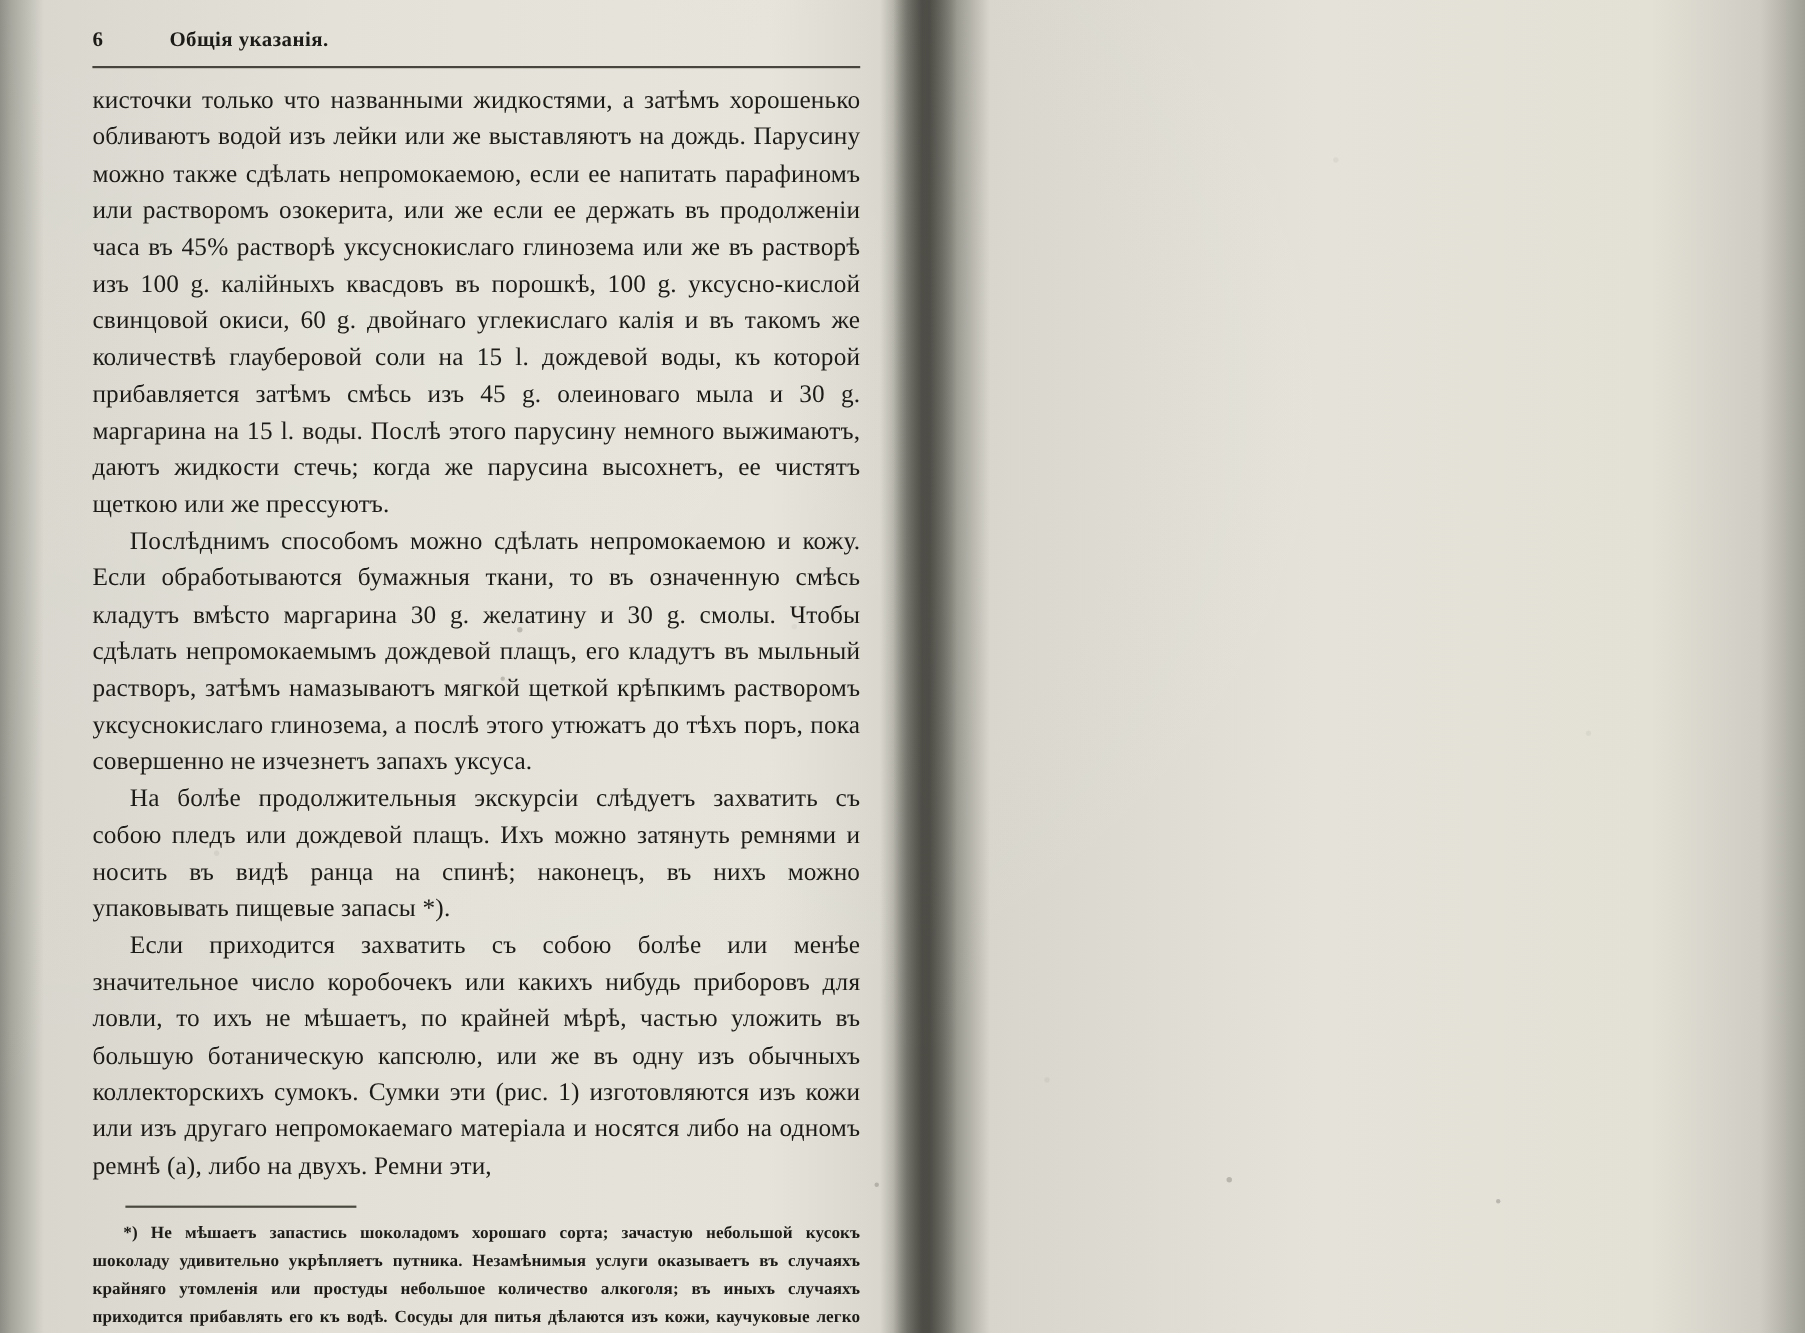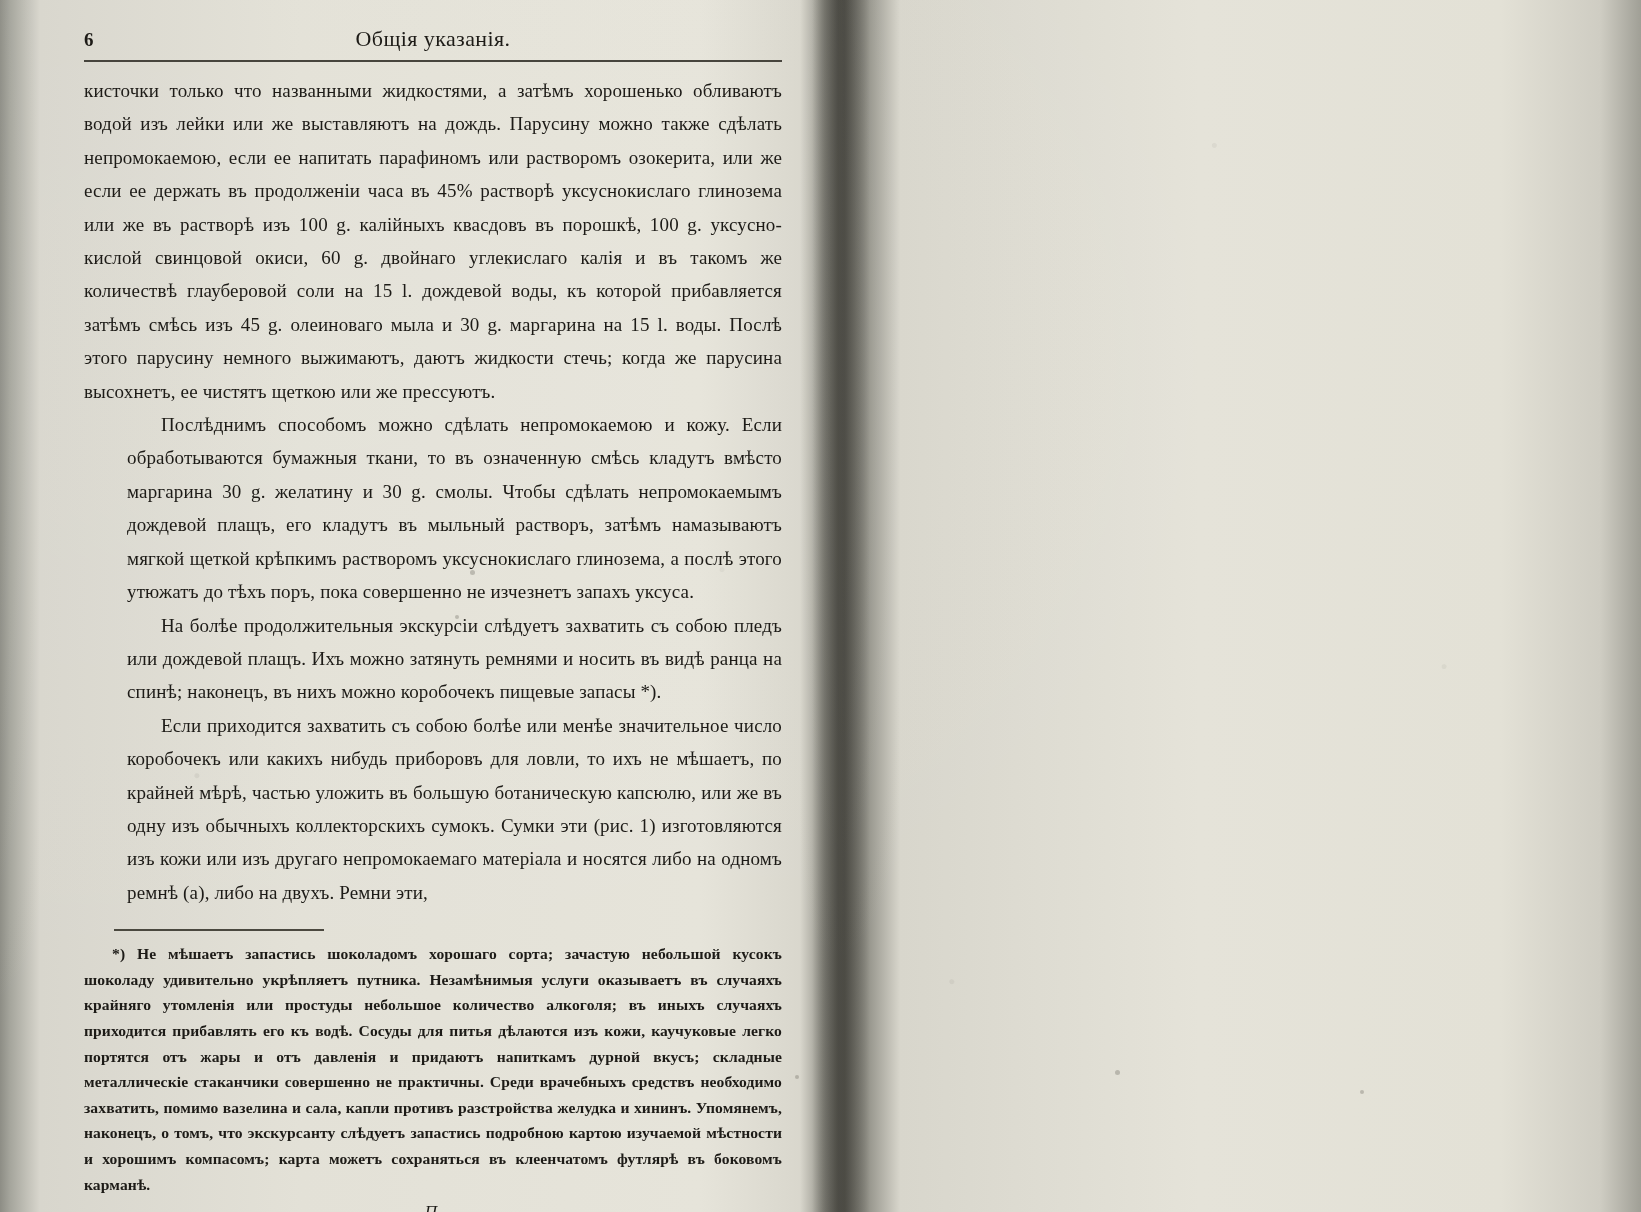--- a/index.html
+++ b/index.html
@@ -75,44 +75,43 @@
   .running-head .folio {
     font-size: 19px;
     font-weight: bold;
     width: 70px;
   }
   .running-head .folio.r {
     text-align: right;
   }
   .running-head .head-title {
     flex: 1;
-    text-align: center;
-    font-weight: normal;
-    font-size: 22px;
+    font-weight: bold;
+    font-size: 19px;
   }
 
   .rule {
     height: 2px;
     background: #3a3730;
     margin-top: 4px;
     opacity: .92;
   }
 
   .body-text p {
     margin: 0;
     text-align: justify;
     text-justify: inter-word;
-    font-size: 19px;
+    font-size: 23px;
     line-height: 33.4px;
     letter-spacing: .15px;
     text-indent: 0;
     -webkit-hyphens: none;
     hyphens: none;
   }
-  .body-text p.indent { text-indent: 34px; margin-left: 43px; }
+  .body-text p.indent { text-indent: 34px; }
   .body-text { margin-top: 12px; }
 
   .footnote {
     font-size: 15.6px;
     line-height: 25.6px;
     text-align: justify;
     letter-spacing: .1px;
   }
   .footnote p { margin: 0; font-weight: bold; }
   .footnote p.indent { text-indent: 28px; }
@@ -151,21 +150,21 @@
       <div class="running-head">
         <span class="folio">6</span>
         <span class="head-title">Общія указанія.</span>
         <span class="folio r"></span>
       </div>
       <div class="rule"></div>
 
       <div class="body-text">
         <p>кисточки только что названными жидкостями, а затѣмъ хорошенько обливаютъ водой изъ лейки или же выставляютъ на дождь. Парусину можно также сдѣлать непромокаемою, если ее напитать парафиномъ или растворомъ озокерита, или же если ее держать въ продолженіи часа въ 45% растворѣ уксуснокислаго глинозема или же въ растворѣ изъ 100 g. калійныхъ квасдовъ въ порошкѣ, 100 g. уксусно-кислой свинцовой окиси, 60 g. двойнаго углекислаго калія и въ такомъ же количествѣ глауберовой соли на 15 l. дождевой воды, къ которой прибавляется затѣмъ смѣсь изъ 45 g. олеиноваго мыла и 30 g. маргарина на 15 l. воды. Послѣ этого парусину немного выжимаютъ, даютъ жидкости стечь; когда же парусина высохнетъ, ее чистятъ щеткою или же прессуютъ.</p>
         <p class="indent">Послѣднимъ способомъ можно сдѣлать непромокаемою и кожу. Если обработываются бумажныя ткани, то въ означенную смѣсь кладутъ вмѣсто маргарина 30 g. желатину и 30 g. смолы. Чтобы сдѣлать непромокаемымъ дождевой плащъ, его кладутъ въ мыльный растворъ, затѣмъ намазываютъ мягкой щеткой крѣпкимъ растворомъ уксуснокислаго глинозема, а послѣ этого утюжатъ до тѣхъ поръ, пока совершенно не изчезнетъ запахъ уксуса.</p>
-        <p class="indent">На болѣе продолжительныя экскурсіи слѣдуетъ захватить съ собою пледъ или дождевой плащъ. Ихъ можно затянуть ремнями и носить въ видѣ ранца на спинѣ; наконецъ, въ нихъ можно коробочекъ пищевые запасы *).</p>
+        <p class="indent">На болѣе продолжительныя экскурсіи слѣдуетъ захватить съ собою пледъ или дождевой плащъ. Ихъ можно затянуть ремнями и носить въ видѣ ранца на спинѣ; наконецъ, въ нихъ можно упаковывать пищевые запасы *).</p>
         <p class="indent">Если приходится захватить съ собою болѣе или менѣе значительное число коробочекъ или какихъ нибудь приборовъ для ловли, то ихъ не мѣшаетъ, по крайней мѣрѣ, частью уложить въ большую ботаническую капсюлю, или же въ одну изъ обычныхъ коллекторскихъ сумокъ. Сумки эти (рис. 1) изготовляются изъ кожи или изъ другаго непромокаемаго матеріала и носятся либо на одномъ ремнѣ (a), либо на двухъ. Ремни эти,</p>
       </div>
 
       <div class="fn-divider"></div>
 
       <div class="footnote">
         <p class="indent"><span>*)</span> <span>Не мѣшаетъ запастись шоколадомъ хорошаго сорта; зачастую небольшой кусокъ шоколаду удивительно укрѣпляетъ путника. Незамѣнимыя услуги оказываетъ въ случаяхъ крайняго утомленія или простуды небольшое количество алкоголя; въ иныхъ случаяхъ приходится прибавлять его къ водѣ. Сосуды для питья дѣлаются изъ кожи, каучуковые легко портятся отъ жары и отъ давленія и придаютъ напиткамъ дурной вкусъ; складные металлическіе стаканчики совершенно не практичны. Среди врачебныхъ средствъ необходимо захватить, помимо вазелина и сала, капли противъ разстройства желудка и хининъ. Упомянемъ, наконецъ, о томъ, что экскурсанту слѣдуетъ запастись подробною картою изучаемой мѣстности и хорошимъ компасомъ; карта можетъ сохраняться въ клеенчатомъ футлярѣ въ боковомъ карманѣ.</span></p>
         <div class="sig">П.</div>
       </div>
 

